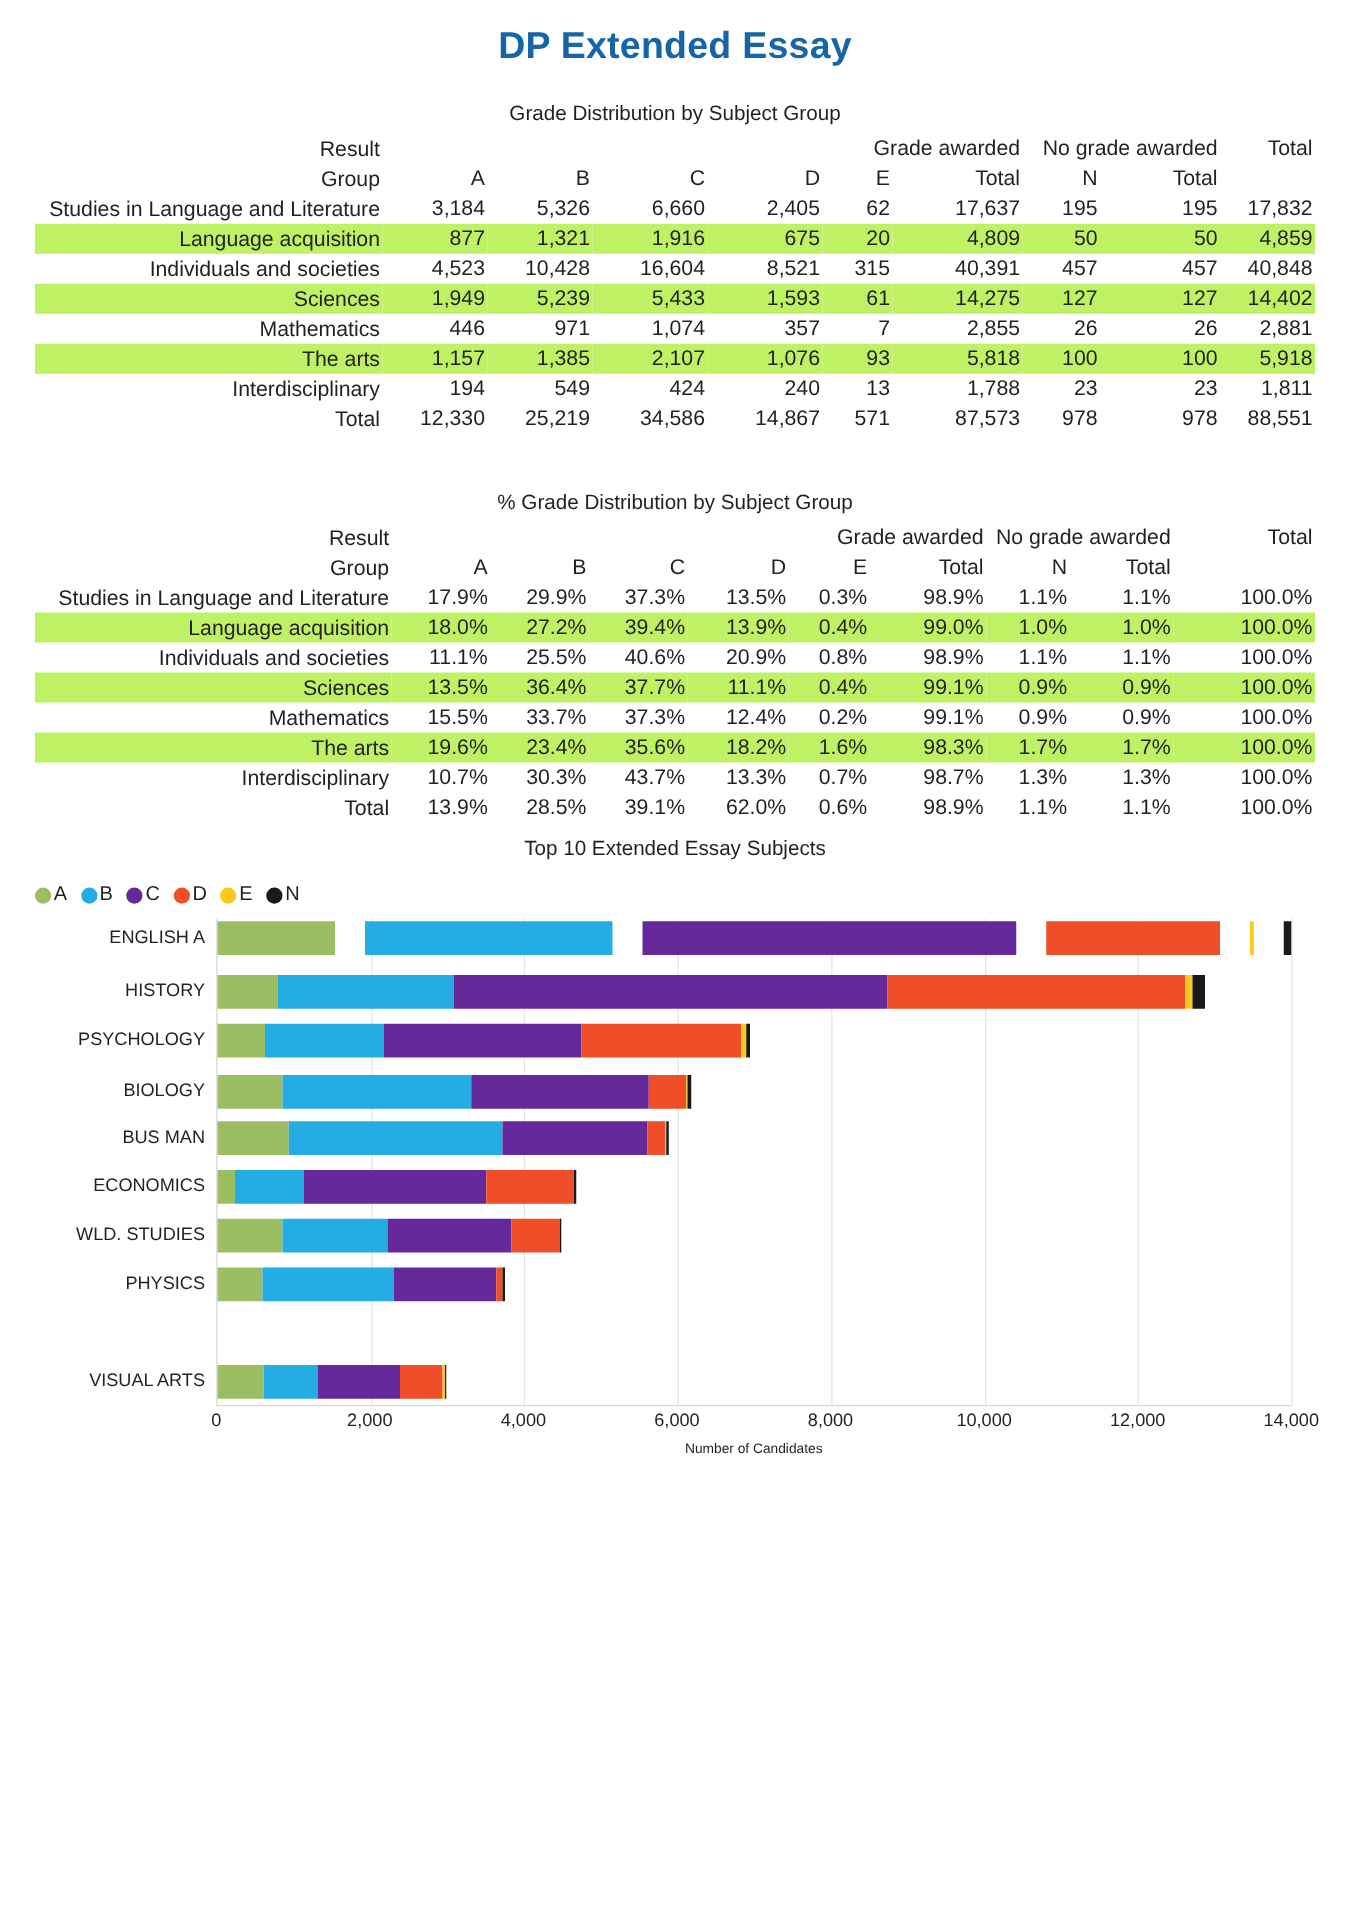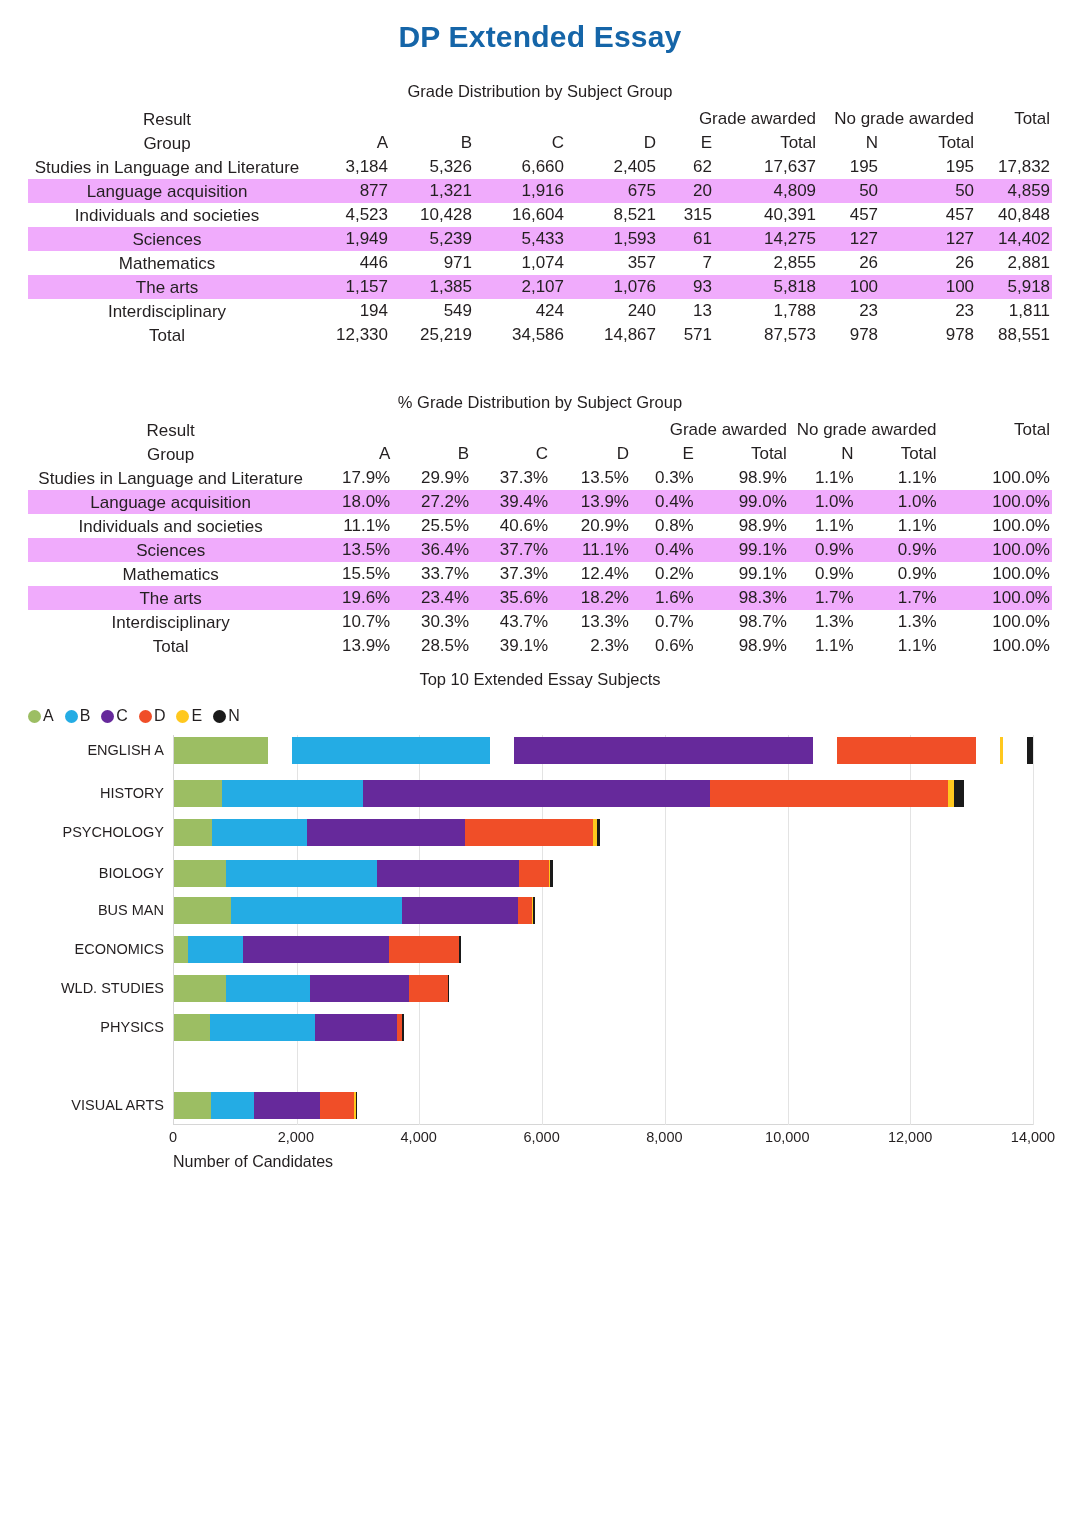--- a/index.html
+++ b/index.html
@@ -38,29 +38,29 @@
     table-layout: fixed;
   }
   table.grid td, table.grid th {
     padding: 2px 2px;
     font-weight: normal;
     text-align: right;
     vertical-align: bottom;
     white-space: nowrap;
   }
   table.grid td.lbl, table.grid th.lbl {
-    text-align: center;
+    text-align: right;
     white-space: normal;
     line-height: 1.12;
     margin-left: 12px;
   }
   .hdr-top td { padding-bottom: 0px; }
   .hdr-sub td { padding-top: 0px; padding-bottom: 9px; }
   .b { font-weight: bold; }
-  .zebra { background: #f0abfc; padding-left: 18px; }
+  .zebra { background: #bef264; padding-left: 18px; }
   .row-tall td { padding-top: 5px; padding-bottom: 4px; }
   .c-ctr { text-align: center; }
 
   
   .t1 col.c0 { width: 278px; }
   .t1 col.c1 { width: 84px; }
   .t1 col.c2 { width: 84px; }
   .t1 col.c3 { width: 92px; }
   .t1 col.c4 { width: 92px; }
   .t1 col.c5 { width: 56px; }
@@ -135,22 +135,22 @@
     position: absolute; left: 0; right: 0; bottom: 0;
     height: 1px; background: #d6d6d6;
   }
   .xticks { position: relative; margin-left: 153px; margin-right: 27px; height: 26px; }
   .xtick {
     position: absolute; top: 4px;
     transform: translateX(-50%);
     font-size: 14.5px; color: #231f20; white-space: nowrap;
   }
   .xaxis-title {
-    text-align: left;
-    font-size: 16px;
+    text-align: center;
+    font-size: 11px;
     margin-top: 2px;
     margin-left: 153px; margin-right: 27px;
   }
 </style>
 </head>
 <body>
 
 <div class="page">
 
   <div class="main-title">DP Extended Essay</div>
@@ -409,21 +409,21 @@
             <td class="b">98.7%</td>
             <td>1.3%</td>
             <td class="b">1.3%</td>
             <td class="b">100.0%</td>
           </tr>
           <tr>
             <td class="lbl b">Total</td>
             <td class="b">13.9%</td>
             <td class="b">28.5%</td>
             <td class="b">39.1%</td>
-            <td class="b">2.3%</td>
+            <td class="b">62.0%</td>
             <td class="b">0.6%</td>
             <td class="b">98.9%</td>
             <td class="b">1.1%</td>
             <td class="b">1.1%</td>
             <td class="b">100.0%</td>
           </tr>
         </tbody>
     </table>
   </div>
 

